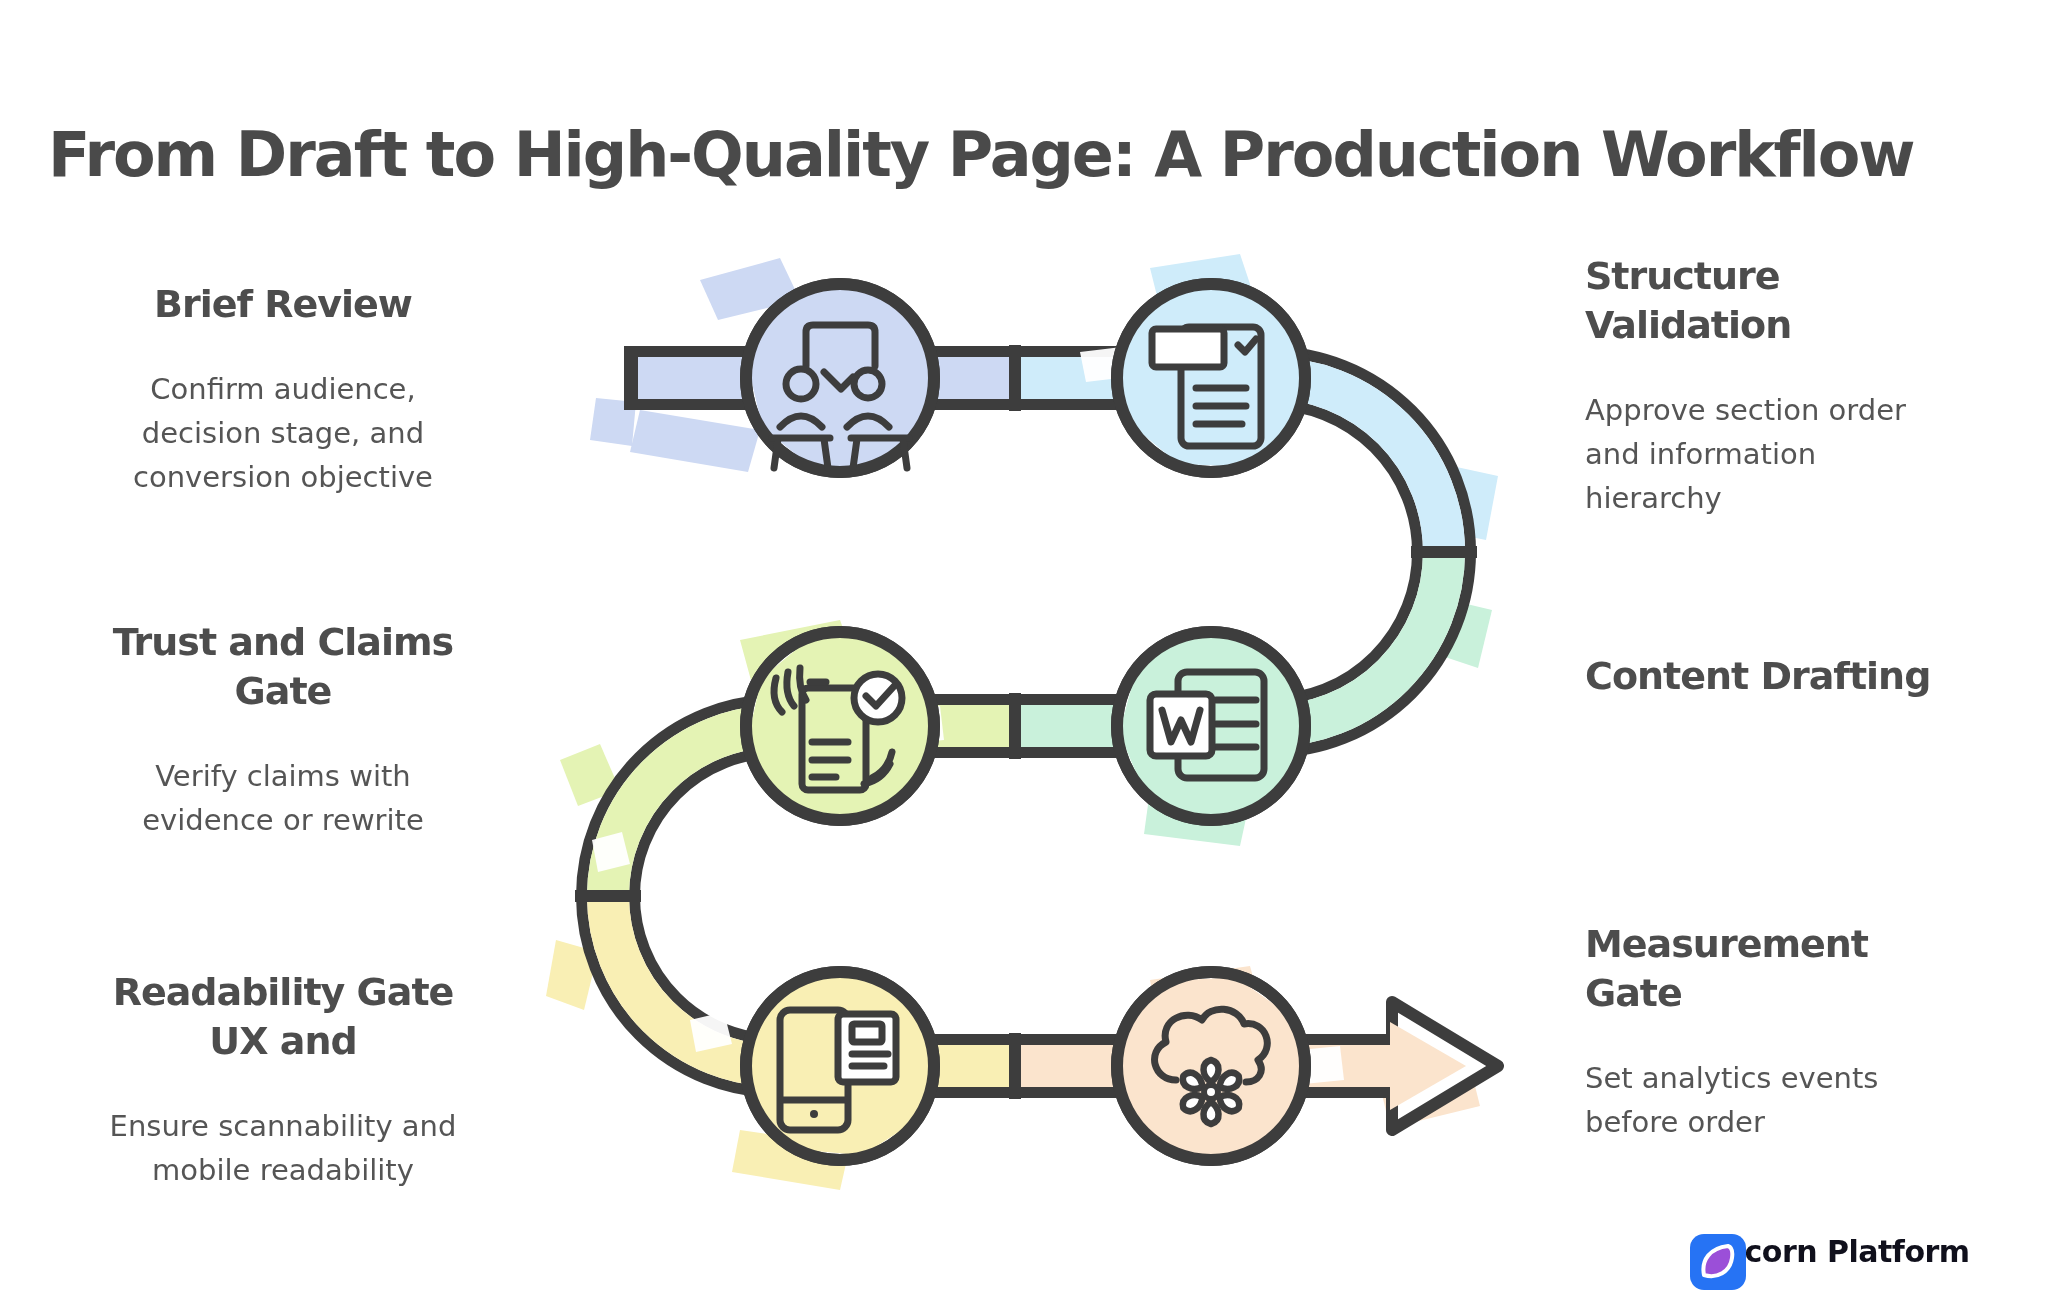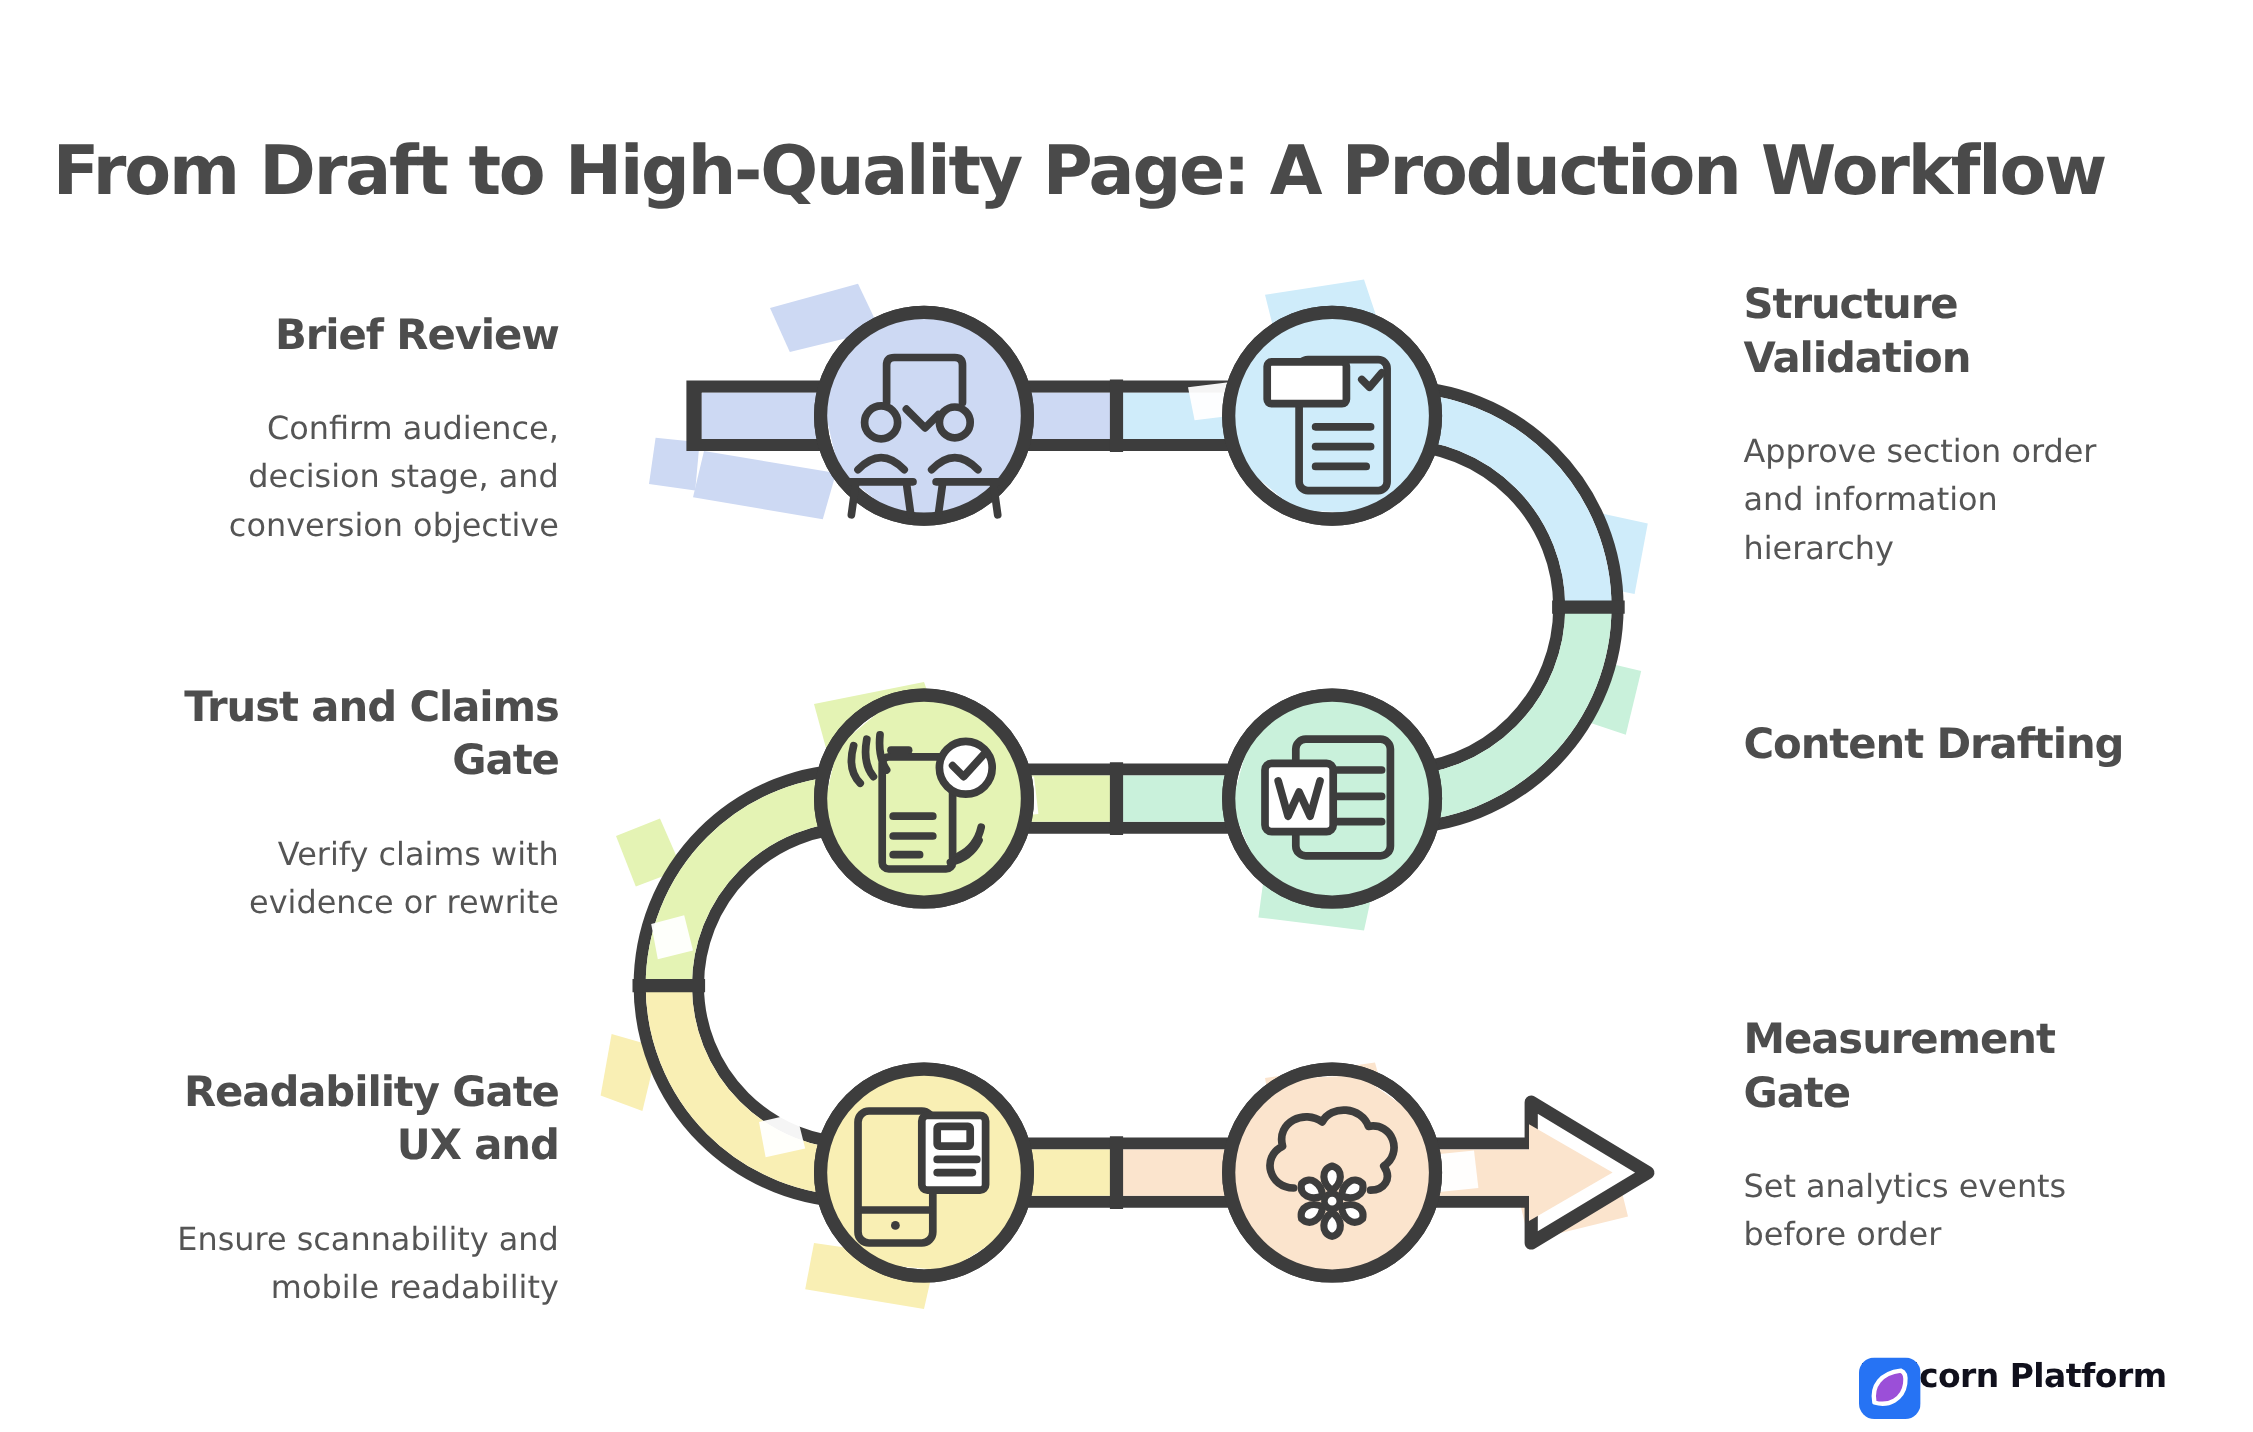--- a/index.html
+++ b/index.html
@@ -2,21 +2,21 @@
 <html><head>
 <meta charset="utf-8">
 <style>
   html,body{margin:0;padding:0;}
   body{width:2048px;height:1302px;background:#ffffff;overflow:hidden;position:relative;
        font-family:"DejaVu Sans","Liberation Sans",sans-serif;}
   .stage{position:absolute;inset:0;}
   .title{position:absolute;left:0;top:118px;width:1566px;text-align:center;
          font-size:62px;font-weight:800;letter-spacing:-2px;color:#4a4a4a;white-space:nowrap;margin-left:48px;}
   .block{position:absolute;color:#4e4e4e;}
-  .block.left{left:58px;width:450px;text-align:right;}
+  .block.left{left:58px;width:450px;text-align:center;}
   .block.right{left:1557px;width:470px;text-align:left;margin-left:28px;}
   .bh{font-size:38px;font-weight:700;letter-spacing:-1px;line-height:49px;color:#4d4d4d;}
   .bb{margin-top:38px;font-size:29px;line-height:44px;color:#555555;}
   .logo{position:absolute;left:1690px;top:1234px;display:flex;align-items:center;gap:20px;cursor:pointer;}
   .logo-text{font-size:30px;font-weight:700;letter-spacing:-0.5px;color:#10101c;white-space:nowrap;}
   svg{position:absolute;left:0;top:0;}
   .tube-dark{fill:none;stroke:#3d3d3d;stroke-width:64;stroke-linejoin:round;stroke-linecap:butt;}
   .tube-white{fill:none;stroke:#ffffff;stroke-width:42;stroke-linejoin:round;stroke-linecap:butt;}
   .tube-color{fill:none;stroke-width:42;stroke-linejoin:round;stroke-linecap:butt;}
   .jt{stroke:#3d3d3d;stroke-width:12;stroke-linecap:butt;}

